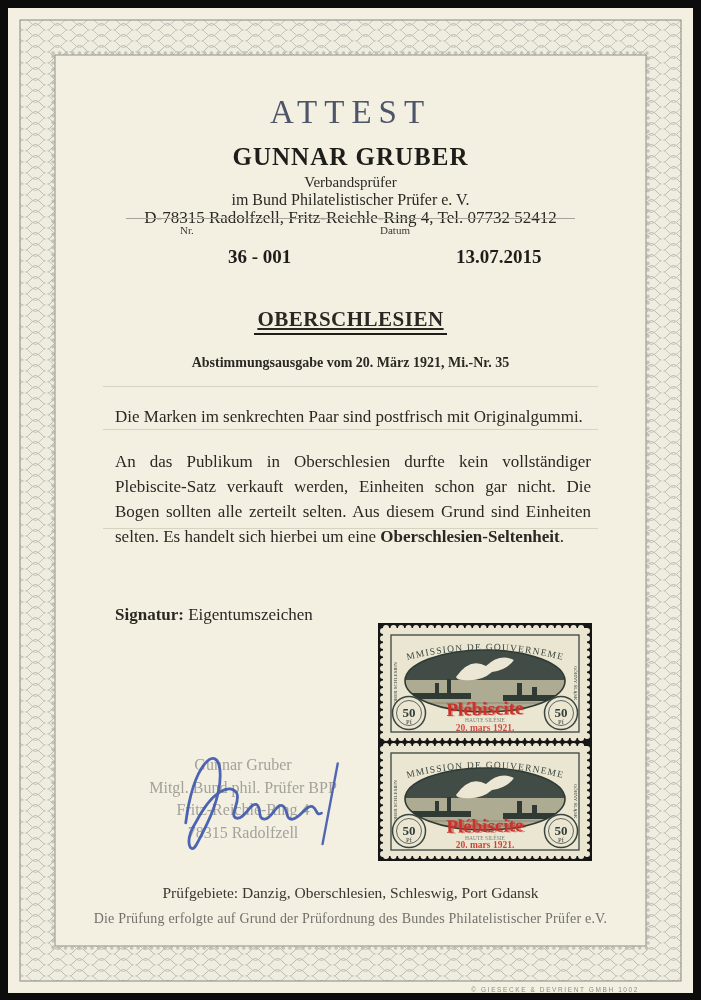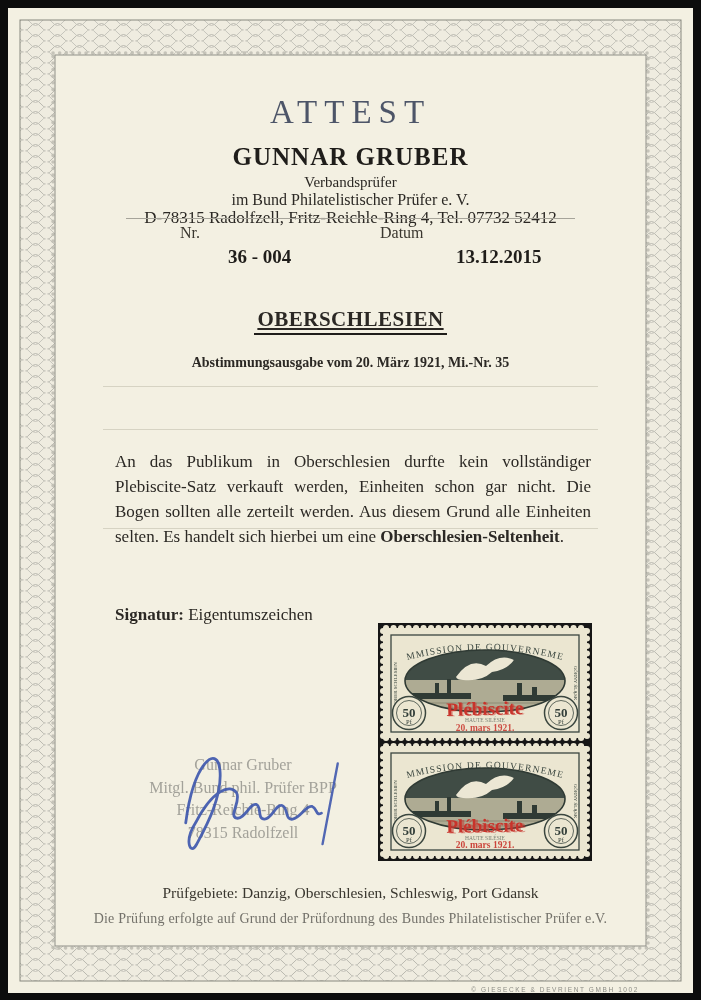--- a/index.html
+++ b/index.html
@@ -10,21 +10,21 @@
   .content{position:absolute;inset:0;color:#2b2824;}
   .abs{position:absolute;}
   .ctr{left:0;right:0;text-align:center;}
   .attest{font-size:33px;letter-spacing:7px;color:#4d5568;}
   .name{font-size:25px;font-weight:bold;letter-spacing:1px;color:#1f1d1a;}
   .role{font-size:15px;}
   .org{font-size:16px;}
   .addr{font-size:17px;}
   .rule{height:1px;background:#a6a49a;}
   .rule.faint{background:#d6d3c3;}
-  .metalabel{font-size:16px;color:#3a372f;}
+  .metalabel{font-size:11px;color:#3a372f;}
   .metaval{font-size:19px;font-weight:bold;color:#1f1d1a;}
   .region{display:inline-block;font-size:21px;font-weight:bold;letter-spacing:.5px;
           border-bottom:2.5px solid #1f1d1a;padding:0 3px 1px;text-decoration:underline;}
   .issue{font-size:14px;font-weight:bold;}
   .para{font-size:17px;line-height:25px;margin:0;}
   .just{text-align:justify;}
   .bu{font-weight:bold;}
   .siglabel{font-weight:bold;text-align:right;}
   .stampblock{width:214px;}
   .stampblock svg{display:block;}
@@ -60,35 +60,36 @@
 
       <div class="abs ctr attest" style="top:86px">ATTEST</div>
       <div class="abs ctr name" style="top:135px">GUNNAR GRUBER</div>
       <div class="abs ctr role" style="top:166px">Verbandsprüfer</div>
       <div class="abs ctr org" style="top:183px">im Bund Philatelistischer Prüfer e. V.</div>
       <div class="abs ctr addr" style="top:200px">D-78315 Radolfzell, Fritz-Reichle-Ring 4, Tel. 07732 52412</div>
 
       <div class="abs rule" style="top:210px;left:118px;right:118px"></div>
 
       <div class="abs metalabel" style="top:216px;left:172px">Nr.</div>
-      <div class="abs metaval" style="top:238px;left:220px">36 - 004</div>
+      <div class="abs metaval" style="top:238px;left:220px">36 - 001</div>
       <div class="abs metalabel" style="top:216px;left:372px">Datum</div>
-      <div class="abs metaval" style="top:238px;left:448px">13.12.2015</div>
+      <div class="abs metaval" style="top:238px;left:448px">13.07.2015</div>
 
       <div class="abs ctr" style="top:299px">
         <span class="region">OBERSCHLESIEN</span>
       </div>
       <div class="abs ctr issue" style="top:347px">Abstimmungsausgabe vom 20. März 1921, Mi.-Nr. 35</div>
 
       <div class="abs rule faint" style="top:378px;left:95px;right:95px"></div>
 
+      <p class="abs para" style="top:396px;left:107px;right:102px"><span>Die Marken im senkrechten Paar sind postfrisch mit Originalgummi.</span></p>
 
       <div class="abs rule faint" style="top:421px;left:95px;right:95px"></div>
 
-      <p class="abs para just" style="top:441px;left:107px;right:102px"><span>An das Publikum in Oberschlesien durfte kein vollständiger Plebiscite-Satz verkauft werden, Einheiten schon gar nicht. Die Bogen sollten alle zerteilt werden. Aus diesem Grund alle Einheiten selten. Es handelt sich hierbei um eine </span><span class="bu">Oberschlesien-Seltenheit</span><span>.</span></p>
+      <p class="abs para just" style="top:441px;left:107px;right:102px"><span>An das Publikum in Oberschlesien durfte kein vollständiger Plebiscite-Satz verkauft werden, Einheiten schon gar nicht. Die Bogen sollten alle zerteilt selten. Aus diesem Grund sind Einheiten selten. Es handelt sich hierbei um eine </span><span class="bu">Oberschlesien-Seltenheit</span><span>.</span></p>
 
       <div class="abs rule faint" style="top:520px;left:95px;right:95px"></div>
 
 
       <p class="abs para" style="top:594px;left:107px;right:102px"><span class="siglabel">Signatur:</span> <span>Eigentumszeichen</span></p>
 
       <div class="abs stampblock" style="left:370px;top:615px">
 
         <svg width="214" height="120" viewBox="0 0 214 120">
           <defs>

